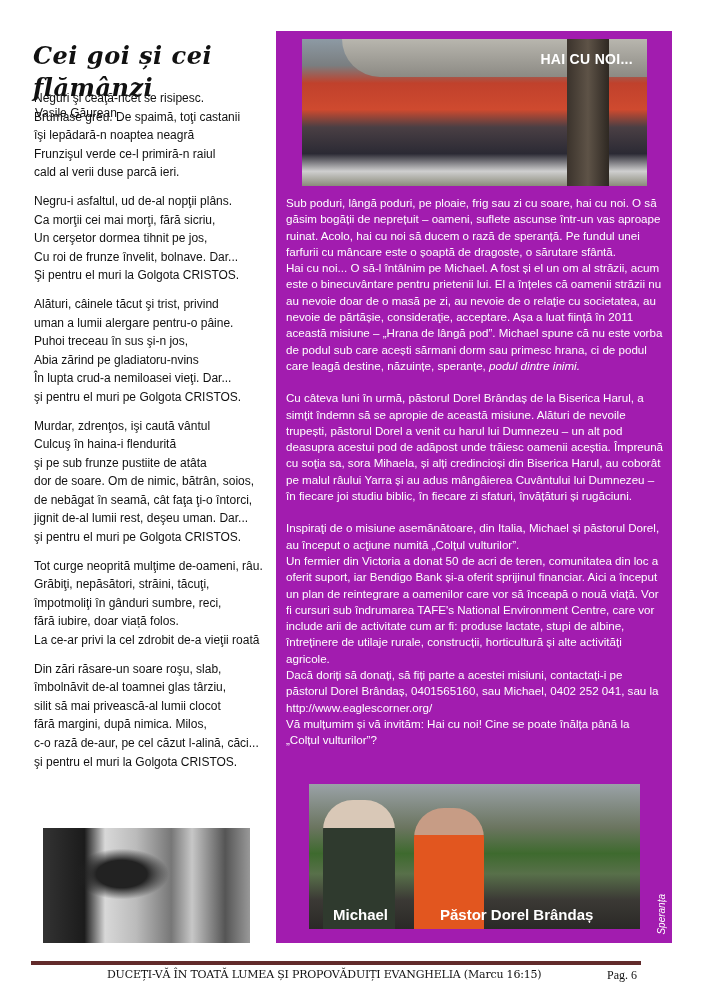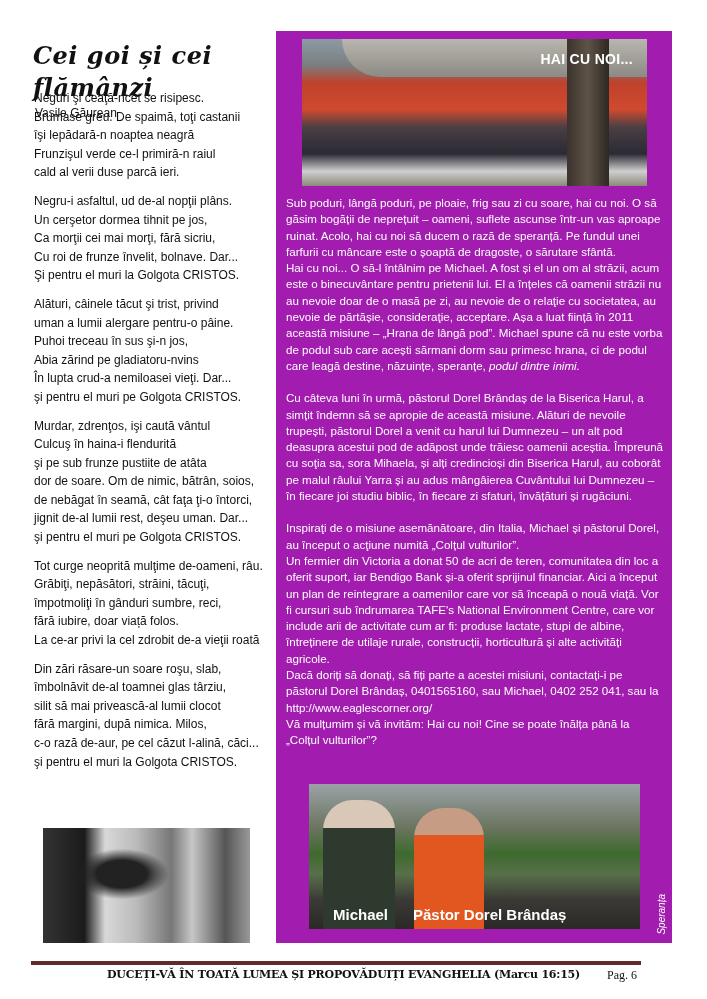--- a/index.html
+++ b/index.html
@@ -23,46 +23,46 @@
   .panel-text { position:absolute; left:10px; top:164px; width:378px; font-size:11.6px; line-height:16.3px; }
   .panel-text p { margin:0; }
   .panel-text .gap { height:16px; }
   .panel-text em { font-style:italic; }
   .bottom-photo { position:absolute; left:33px; top:753px; width:331px; height:145px;
     background: linear-gradient(180deg,#9aa2a7 0%,#6b7560 30%,#3e6a2e 48%,#58704a 62%,#3b3935 80%,#2a2926 100%); overflow:hidden; }
   .person1 { position:absolute; left:14px; top:16px; width:72px; height:129px; background:linear-gradient(180deg,#d9c8b7 0 22%, #2f3a2e 22% 100%); border-radius:30px 30px 0 0; }
   .person2 { position:absolute; left:105px; top:24px; width:70px; height:121px; background:linear-gradient(180deg,#c79c85 0 22%, #e2561f 22% 100%); border-radius:30px 30px 0 0; }
   .caption { position:absolute; bottom:6px; font-weight:bold; font-size:15px; color:#fff; }
   .cap1 { left:24px; }
-  .cap2 { left:84px;padding-left:20px; }
+  .cap2 { left:111px;padding-left:20px; }
   .side-label { position:absolute; right:5px; bottom:8px; font-size:10px; font-style:italic; color:#fff; writing-mode:vertical-rl; transform:rotate(180deg); }
   .footer-bar { position:absolute; left:31px; top:961px; width:610px; height:4px; background:#622b2b; }
-  .footer-text { position:absolute; left:107px; top:968px; font-family:"DejaVu Serif", serif; font-weight:bold; font-size:11px; letter-spacing:-0.2px;text-align:center; }
+  .footer-text { position:absolute; left:107px; top:968px; font-family:"DejaVu Serif", serif; font-weight:normal; font-size:11px; letter-spacing:-0.2px;text-align:center; }
   .footer-page { position:absolute; left:607px; top:968px; font-family:"Liberation Serif", serif; font-size:12px; }
 </style>
 </head>
 <body>
 
 <div class="left-col">
   <h1 class="poem-title">Cei goi și cei flămânzi</h1>
   <div class="poem-author">Vasile Găurean</div>
 </div>
 
 <div class="stanzas">
   <div class="stanza">
     <div>Neguri şi ceaţă-ncet se risipesc.</div>
     <div>Brumase greu. De spaimă, toţi castanii</div>
     <div>îşi lepădară-n noaptea neagră</div>
     <div>Frunzişul verde ce-l primiră-n raiul</div>
     <div>cald al verii duse parcă ieri.</div>
   </div>
   <div class="stanza">
     <div>Negru-i asfaltul, ud de-al nopţii plâns.</div>
+    <div>Ca morţii cei mai morţi, fără sicriu,</div>
     <div>Un cerşetor dormea tihnit pe jos,</div>
-    <div>Ca morţii cei mai morţi, fără sicriu,</div>
     <div>Cu roi de frunze învelit, bolnave. Dar...</div>
     <div>Şi pentru el muri la Golgota CRISTOS.</div>
   </div>
   <div class="stanza">
     <div>Alături, câinele tăcut şi trist, privind</div>
     <div>uman a lumii alergare pentru-o pâine.</div>
     <div>Puhoi treceau în sus şi-n jos,</div>
     <div>Abia zărind pe gladiatoru-nvins</div>
     <div>În lupta crud-a nemiloasei vieţi. Dar...</div>
     <div>şi pentru el muri pe Golgota CRISTOS.</div>

